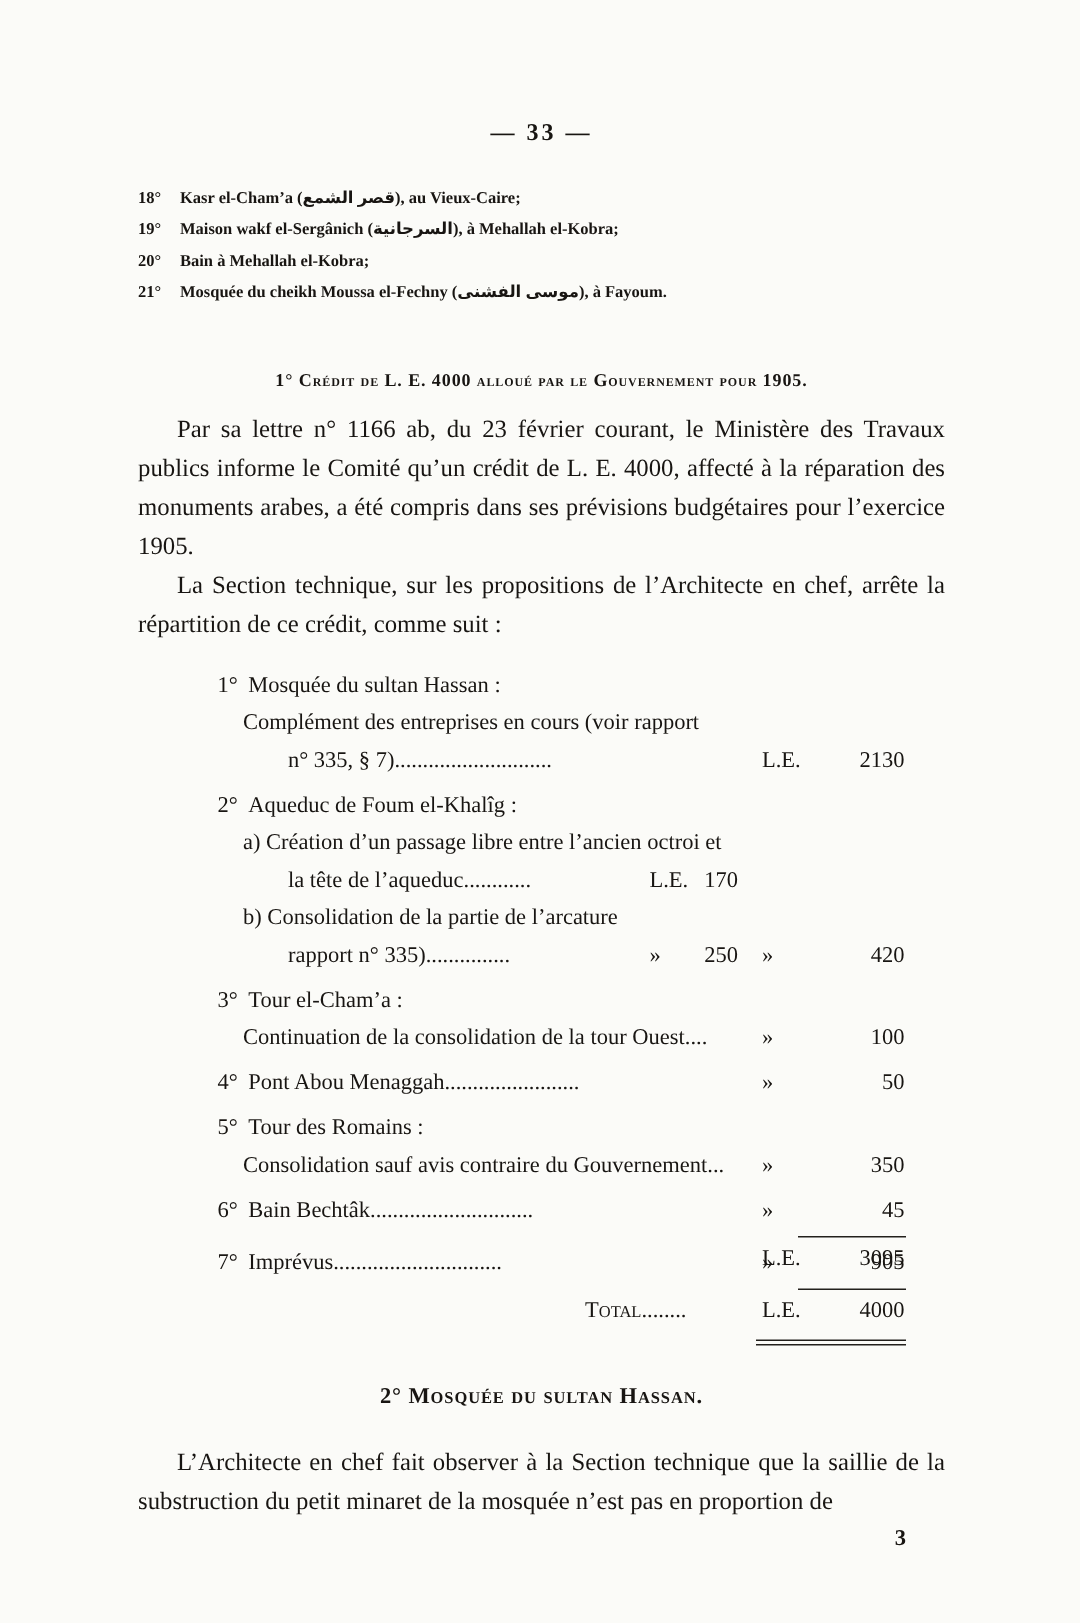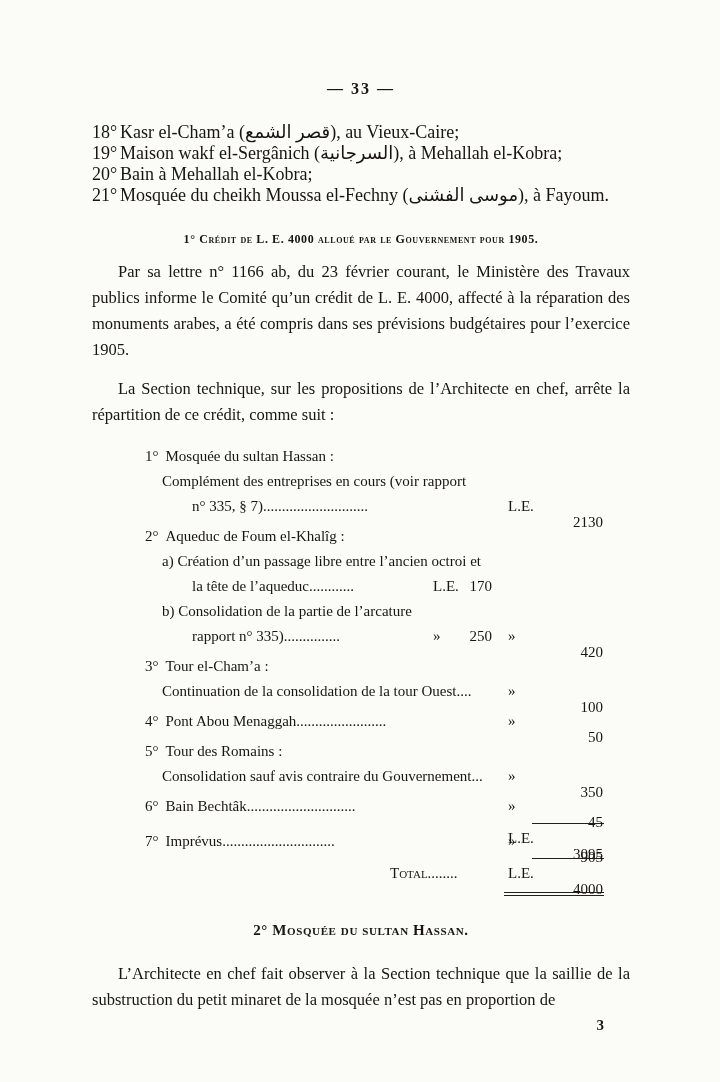--- a/index.html
+++ b/index.html
@@ -16,53 +16,53 @@
     padding: 80px 90px 0 92px;
   }
   .page-number {
     text-align: center;
     font-size: 16px;
     font-weight: bold;
     letter-spacing: 2px;
     margin-bottom: 24px;
   }
   
-  .mon-list { font-size: 18px; line-height: 21px; margin-bottom: 26px; font-weight: 400; }
+  .mon-list { font-size: 11px; line-height: 21px; margin-bottom: 40px; font-weight: 700; }
   .mon-item { display: flex; }
   .mon-num { width: 28px; flex: none; }
   .mon-text { flex: 1; font-family: "Liberation Serif", "DejaVu Sans", serif; }
   
   .sec-heading {
     text-align: center;
     font-variant: small-caps;
     font-weight: bold;
     font-size: 12px;
     letter-spacing: 0.6px;
     margin-bottom: 12px;
   }
   
   p.body {
     font-size: 16.5px;
     line-height: 26px;
     text-align: justify;
     text-indent: 26px;
   }
-  p.body + p.body { margin-top: 13px; }
+  p.body + p.body { margin-top: 0; }
   
   .budget { margin: 16px 0 20px; font-size: 15px; }
   .b-row { position: relative; line-height: 25px; }
   .b-row.grp { margin-top: 5px; }
   .lvl0 { padding-left: 53px; }
   .lvl1 { padding-left: 70px; }
   .lvl2 { padding-left: 100px; }
   .b-num { margin-right: 7px; }
   .icur { position: absolute; left: 341px; top: 0; }
   .iamt { position: absolute; left: 352px; width: 48px; text-align: right; top: 0; }
   .ocur { position: absolute; left: 416px; top: 0; }
-  .oamt { position: absolute; left: 453px; width: 58px; text-align: right; top: 16px; }
+  .oamt { position: absolute; left: 453px; width: 58px; text-align: right; top: 0; }
   .sum-rule {
     margin-left: 440px; width: 72px; height: 0;
     border-top: 1.5px solid #23201c;
     margin-top: 4px; margin-bottom: 2px;
   }
   .dbl-rule {
     margin-left: 412px; width: 100px; height: 4px;
     border-top: 1.3px solid #23201c;
     border-bottom: 1.3px solid #23201c;
     margin-top: 6px;

